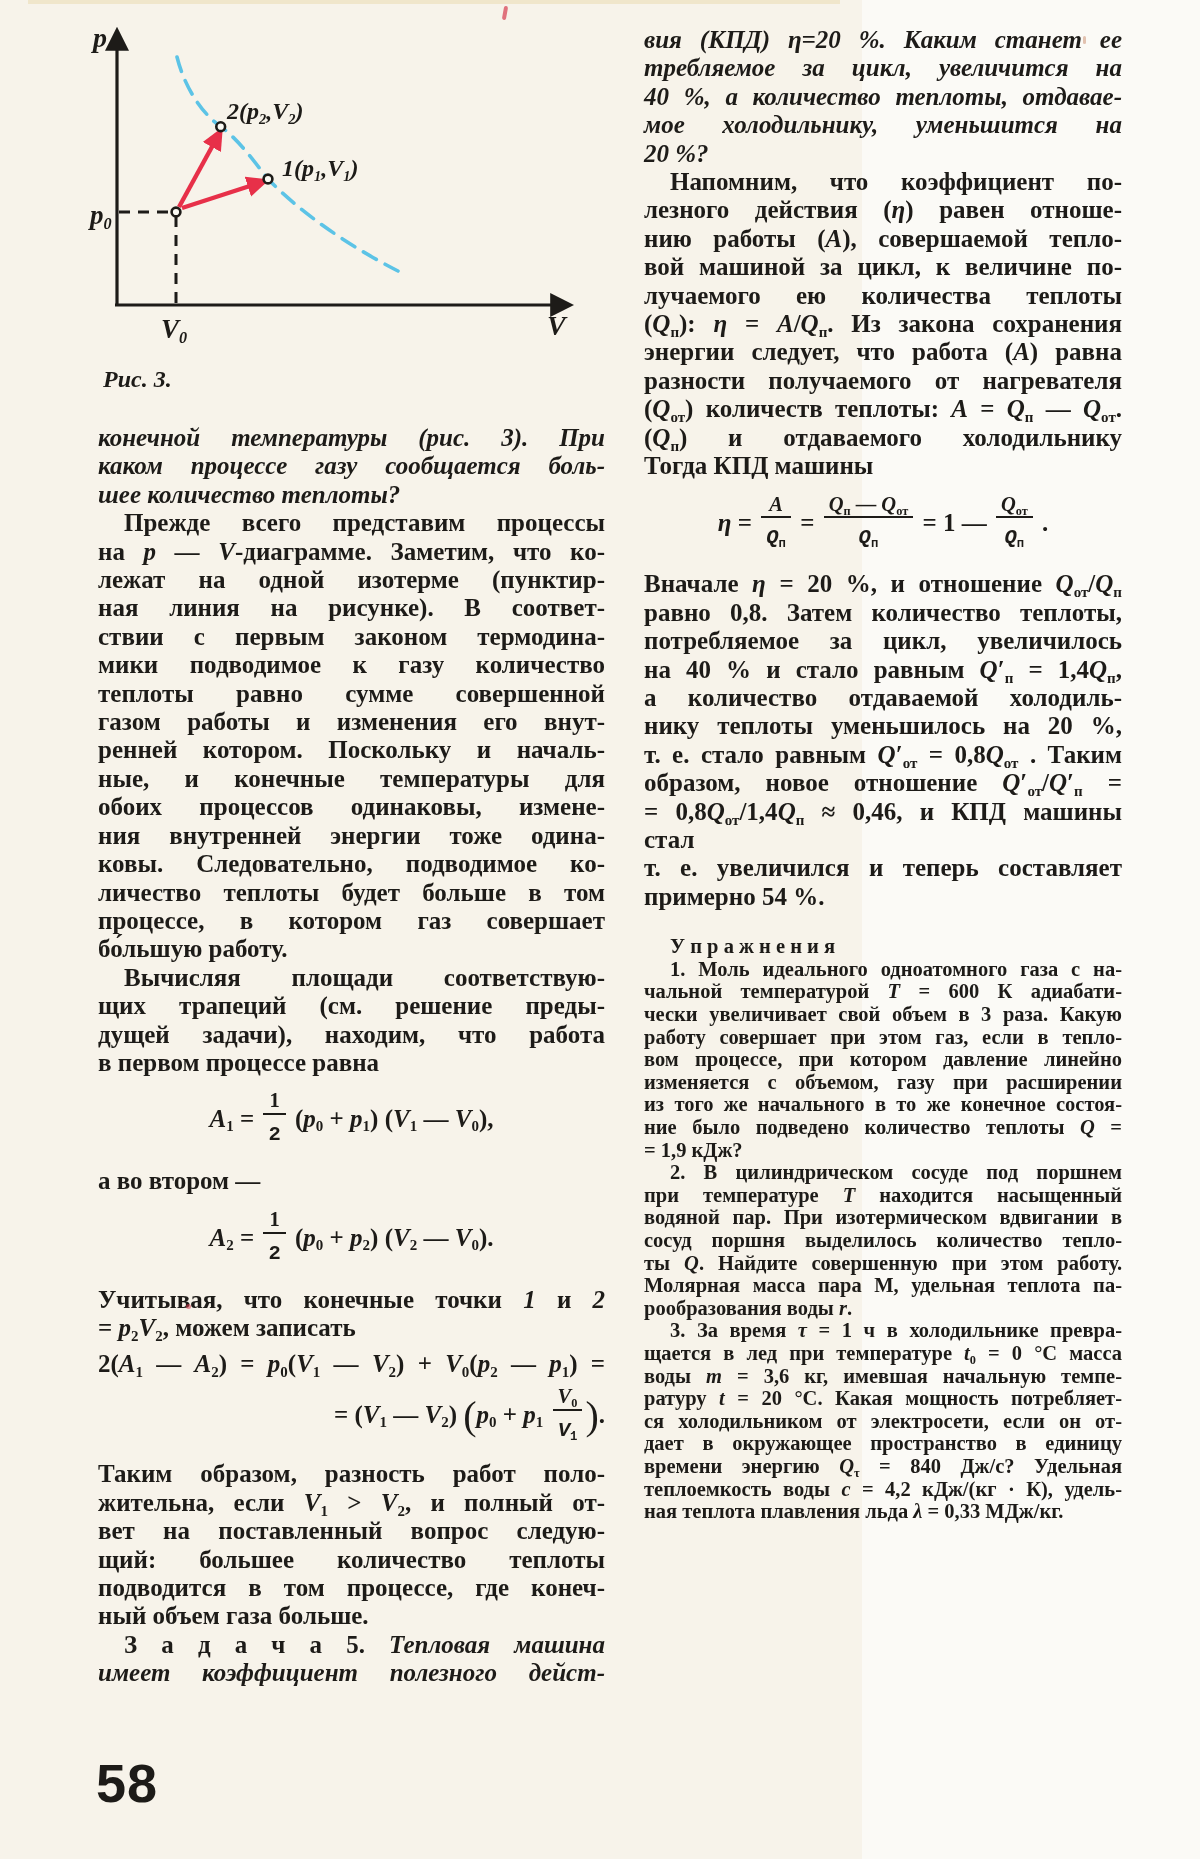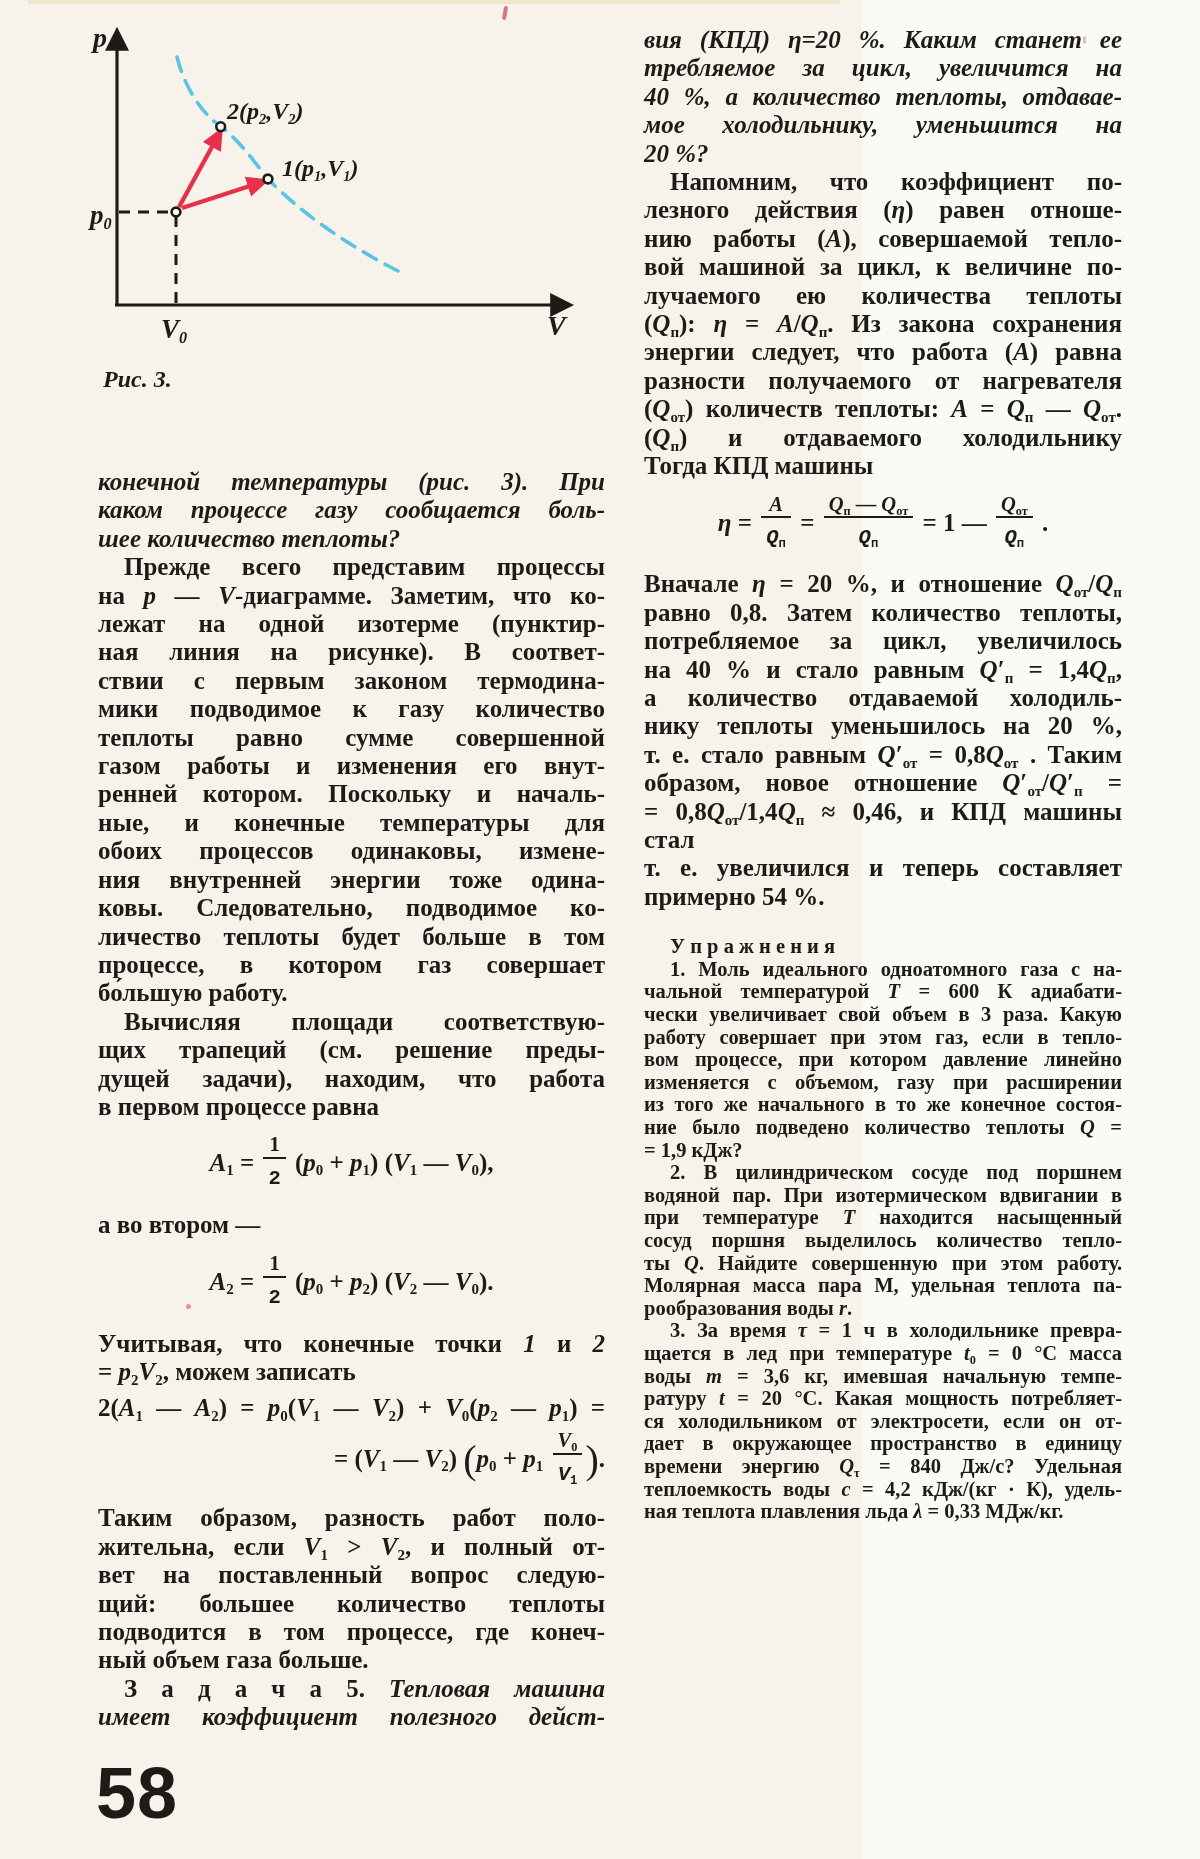--- a/index.html
+++ b/index.html
@@ -43,21 +43,21 @@
   .figure{position:absolute;left:85px;top:8px;width:515px;height:345px;}
   .fig-label{position:absolute;font-weight:700;font-size:25px;font-style:italic;white-space:nowrap;}
   .fig-label sub{font-style:italic;}
   .fig-caption{
     position:absolute;left:103px;top:366px;
     font-style:italic;font-weight:700;font-size:24px;
   }
   .page-number{
     position:absolute;left:96px;top:1752px;
     font-family:"Liberation Sans","DejaVu Sans",sans-serif;
-    font-weight:700;font-size:72px;letter-spacing:1px;
+    font-weight:700;font-size:54px;letter-spacing:1px;
   }
 </style>
 </head>
 <body>
 
 <div class="page-edge"></div>
 <div class="top-strip"></div>
 
 <div class="figure">
   <svg width="515" height="345" viewBox="0 0 515 345">
@@ -87,21 +87,21 @@
   </svg>
   <span class="fig-label" style="left:8px;top:14px;font-size:28px;"><i>p</i></span>
   <span class="fig-label" style="left:462px;top:302px;font-size:28px;"><i>V</i></span>
   <span class="fig-label" style="left:5px;top:192px;font-size:27px;"><i>p</i><sub>0</sub></span>
   <span class="fig-label" style="left:76px;top:306px;font-size:27px;"><i>V</i><sub>0</sub></span>
   <span class="fig-label" style="left:142px;top:90px;font-size:24px;"><i>2(p<sub>2</sub>,V<sub>2</sub>)</i></span>
   <span class="fig-label" style="left:197px;top:147px;font-size:24px;"><i>1(p<sub>1</sub>,V<sub>1</sub>)</i></span>
 </div>
 <div class="fig-caption">Рис. 3.</div>
 
-<div class="col" id="left-col" style="left:98px;top:424px;width:507px;margin-top:44px;">
+<div class="col" id="left-col" style="left:98px;top:424px;width:507px;">
     <div class="blk it">
       <div class="line">конечной температуры (рис. 3). При</div>
       <div class="line">каком процессе газу сообщается боль-</div>
       <div class="line l">шее количество теплоты?</div>
     </div>
     <div class="blk">
       <div class="line in">Прежде всего представим процессы</div>
       <div class="line">на <i>p</i> — <i>V</i>-диаграмме. Заметим, что ко-</div>
       <div class="line">лежат на одной изотерме (пунктир-</div>
       <div class="line">ная линия на рисунке). В соответ-</div>
@@ -209,22 +209,22 @@
       <div class="line in">1. Моль идеального одноатомного газа с на-</div>
       <div class="line">чальной температурой <i>T</i> = 600 К адиабати-</div>
       <div class="line">чески увеличивает свой объем в 3 раза. Какую</div>
       <div class="line">работу совершает при этом газ, если в тепло-</div>
       <div class="line">вом процессе, при котором давление линейно</div>
       <div class="line">изменяется с объемом, газу при расширении</div>
       <div class="line">из того же начального в то же конечное состоя-</div>
       <div class="line">ние было подведено количество теплоты <i>Q</i> =</div>
       <div class="line l">= 1,9 кДж?</div>
       <div class="line in">2. В цилиндрическом сосуде под поршнем</div>
+      <div class="line">при температуре <i>T</i> находится насыщенный</div>
       <div class="line">водяной пар. При изотермическом вдвигании в</div>
-      <div class="line">при температуре <i>T</i> находится насыщенный</div>
       <div class="line">сосуд поршня выделилось количество тепло-</div>
       <div class="line">ты <i>Q</i>. Найдите совершенную при этом работу.</div>
       <div class="line">Молярная масса пара М, удельная теплота па-</div>
       <div class="line l">рообразования воды <i>r</i>.</div>
       <div class="line in">3. За время <i>τ</i> = 1 ч в холодильнике превра-</div>
       <div class="line">щается в лед при температуре <i>t</i><sub>0</sub> = 0 °С масса</div>
       <div class="line">воды <i>m</i> = 3,6 кг, имевшая начальную темпе-</div>
       <div class="line">ратуру <i>t</i> = 20 °С. Какая мощность потребляет-</div>
       <div class="line">ся холодильником от электросети, если он от-</div>
       <div class="line">дает в окружающее пространство в единицу</div>

